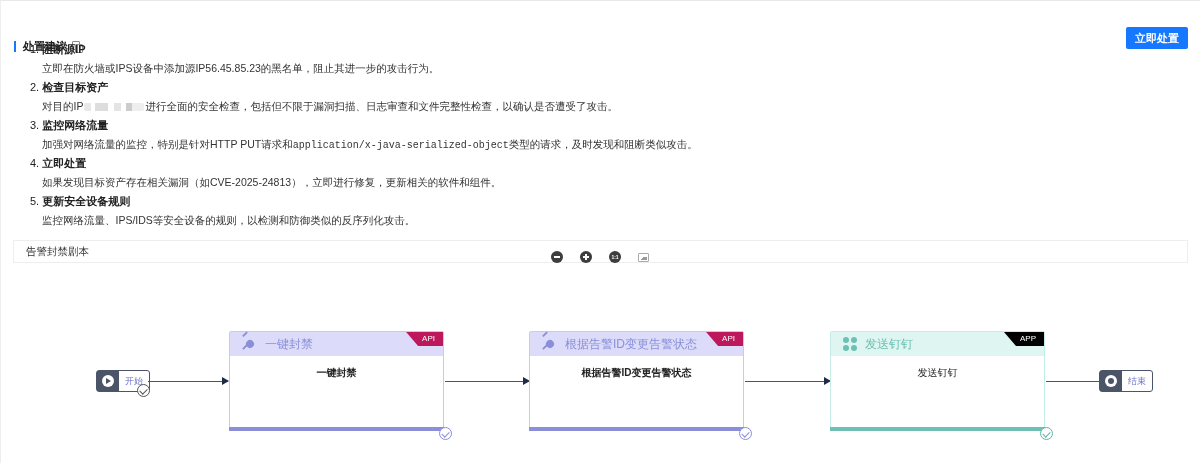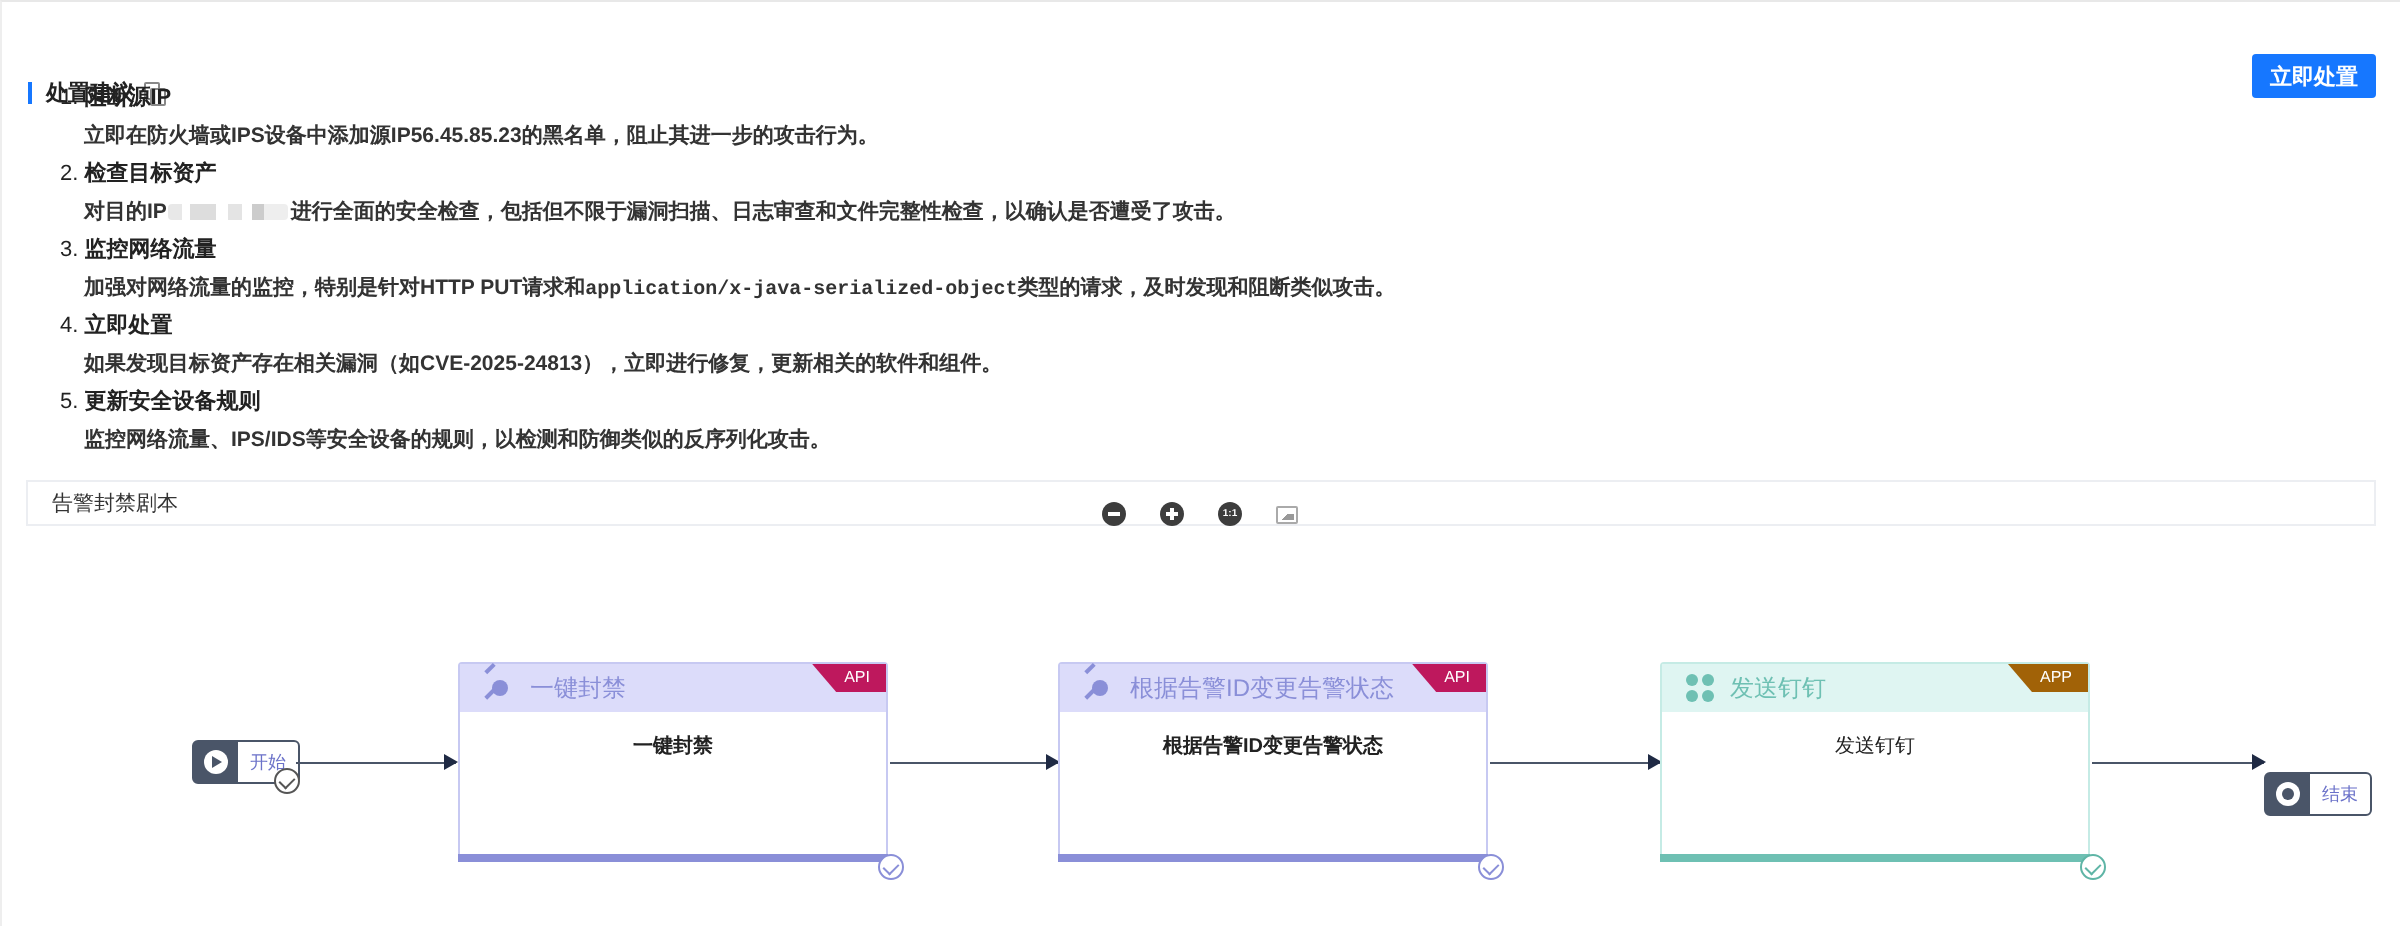--- a/index.html
+++ b/index.html
@@ -21,21 +21,21 @@
       background: #1677ff; color: #fff; border: none; border-radius: 2px;
       font-size: 11px; font-weight: bold; font-family: "Liberation Sans", sans-serif;
       cursor: pointer;
     }
 
     .advice-list { position: absolute; left: 29px; top: 39px; width: 1100px; }
     .advice-item { margin-bottom: 0; }
     .advice-title { height: 19px; line-height: 19px; font-size: 11px; color: #222; }
     .advice-title .num { font-weight: normal; margin-right: 3px; }
     .advice-title .txt { font-weight: bold; }
-    .advice-desc { height: 19px; line-height: 19px; font-size: 10.5px; color: #333; padding-left: 12px; font-weight: bold; }
+    .advice-desc { height: 19px; line-height: 19px; font-size: 10.5px; color: #333; padding-left: 12px; }
     .mono { font-family: "Liberation Mono", "DejaVu Sans Mono", monospace; font-size: 10px; }
     .blur { display: inline-block; width: 60px; height: 8px; vertical-align: middle; background: linear-gradient(90deg,#e8e8e8 0 12%,#fff 12% 18%,#ddd 18% 40%,#fff 40% 50%,#e4e4e4 50% 62%,#fff 62% 70%,#ccc 70% 80%,#eee 80% 100%); border-radius: 2px; margin: 0 1px; }
 
     .playbook-bar {
       position: absolute; left: 12px; top: 239px; width: 1175px; height: 23px;
       border: 1px solid #eceef2; background: #fff; display: flex; align-items: center;
     }
     .playbook-label { position: absolute; left: 12px; font-size: 10.5px; color: #333; }
     .toolbar { position: absolute; left: 537px; top: 10px; display: flex; gap: 17px; align-items: center; }
     .tool-icon { width: 12px; height: 12px; border-radius: 50%; background: #3d3d3d; position: relative; cursor: pointer; }
@@ -72,21 +72,21 @@
     .task-node.api { border-color: #c7c9f2; }
     .task-node.app { border-color: #c5ebe5; }
     .task-head { height: 24px; display: flex; align-items: center; padding-left: 12px; position: relative; }
     .api .task-head { background: #dcdcfa; }
     .app .task-head { background: #dff5f2; }
     .task-title { font-size: 12px; margin-left: 7px; }
     .api .task-title { color: #8a8fd8; }
     .app .task-title { color: #6ec0b3; }
     .task-tag { position: absolute; right: 0; top: 0; height: 14px; padding: 0 8px 0 16px; font-size: 8px; line-height: 14px; color: #fff; clip-path: polygon(0 0, 100% 0, 100% 100%, 12px 100%); }
     .api .task-tag { background: #be185d; }
-    .app .task-tag { background: #a16207; }
+    .app .task-tag { background: #000000; }
     .task-body { padding: 10px 10px; font-size: 10px; color: #222; }
     .api .task-body { font-weight: bold; }
     .task-foot { position: absolute; left: -1px; right: -1px; bottom: -1px; height: 4px; }
     .api .task-foot { background: #8a8fd8; }
     .app .task-foot { background: #6ec0b3; }
 
     .link-icon { width: 16px; height: 14px; position: relative; }
     .link-icon::before { content: ""; position: absolute; left: 4px; top: 3px; width: 8px; height: 8px; border-radius: 50%; background: #8a8fd8; transform: rotate(-45deg); }
     .link-icon::after { content: ""; position: absolute; left: 0; top: 9px; width: 6px; height: 2px; background: #8a8fd8; transform: rotate(-45deg); box-shadow: 9px -9px 0 #8a8fd8; }
     .grid-icon { width: 15px; height: 15px; display: grid; grid-template-columns: 6px 6px; gap: 2px; }
@@ -191,21 +191,21 @@
         <span class="task-tag">APP</span>
       </div>
       <div class="task-body">发送钉钉</div>
       <div class="task-foot"></div>
       <span class="check-icon teal" style="right:-9px; bottom:-10px;"></span>
     </div>
     <div class="edge" style="left:1033px; top:105px; width:86px;">
         <span class="arrow"></span>
       </div>
 
-    <div class="end-node" style="left:1119px; top:94px;margin-top:16px;">
+    <div class="end-node" style="left:1086px; top:94px;">
       <div class="node-icon-box">
           <span class="stop-circle"></span>
         </div>
       <span class="node-text">结束</span>
     </div>
   </div>
 
 </div>
 
 </body></html>

